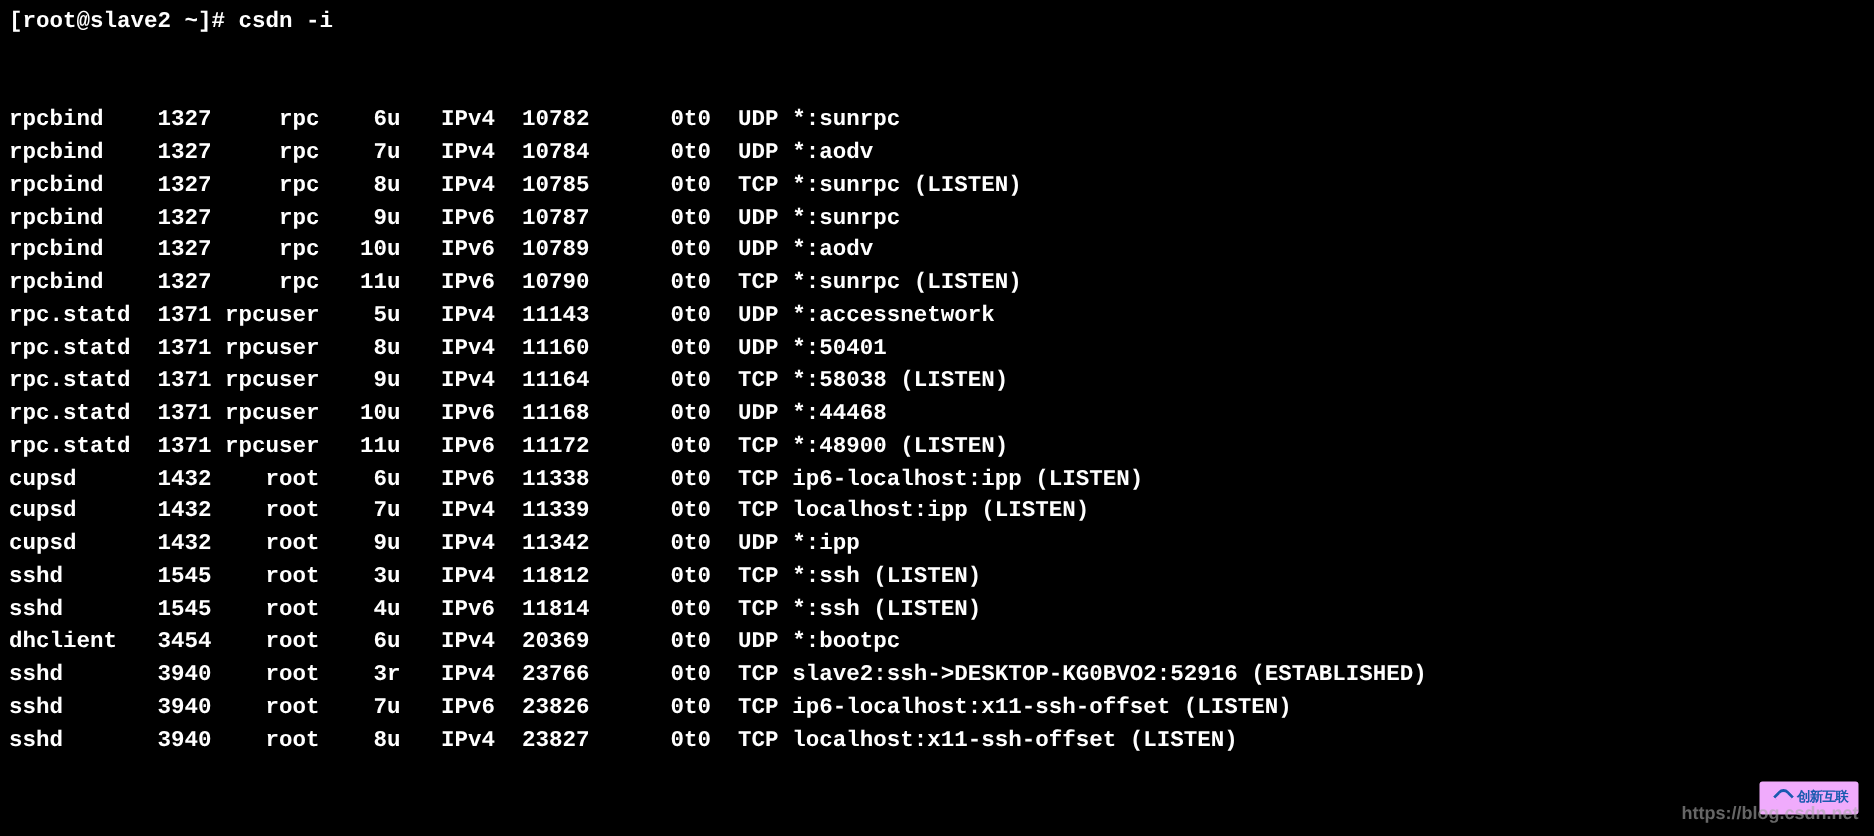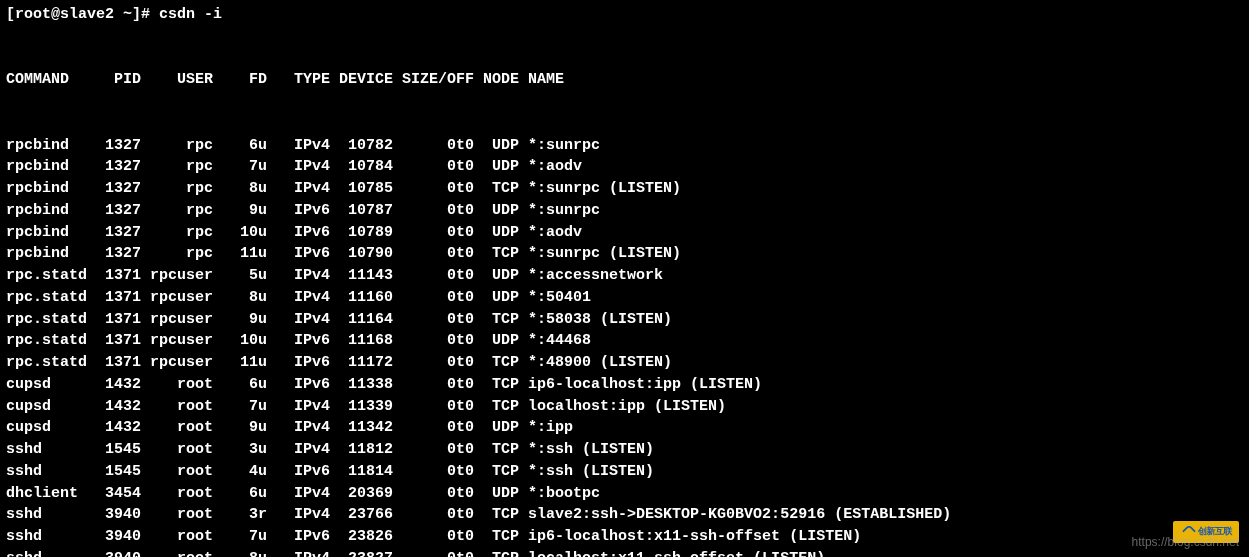--- a/index.html
+++ b/index.html
@@ -30,29 +30,29 @@
       white-space: pre;
     }
     .watermark {
       position: absolute;
       bottom: 6px;
       right: 10px;
       color: #aaa;
       font-size: 12px;
       font-family: Arial, sans-serif;
       opacity: 0.6;
-      font-weight: normal;
+      font-weight: bold;
     }
     .logo-badge {
       position: absolute;
       bottom: 14px;
       right: 10px;
       width: 66px;
       height: 22px;
-      background: #eab308;
+      background: #f0abfc;
       border-radius: 2px;
       display: flex;
       align-items: center;
       justify-content: center;
       font-size: 9px;
       color: #1a5ab0;
       font-family: Arial, sans-serif;
       font-weight: bold;
       letter-spacing: -0.5px;
     }
@@ -75,21 +75,20 @@
       border-radius: 50% 0 0 0;
       transform: rotate(45deg);
     }
   </style>
 </head>
 <body>
 
 <div class="prompt"><span>[root@slave2 ~]# </span><span>csdn -i</span></div>
 
 <div class="table">
-  <div class="row" id="header-row">COMMAND     PID    USER    FD   TYPE DEVICE SIZE/OFF NODE NAME</div>
   <div id="rows-container"><div class="row">rpcbind    1327     rpc    6u   IPv4  10782      0t0  UDP *:sunrpc</div><div class="row">rpcbind    1327     rpc    7u   IPv4  10784      0t0  UDP *:aodv</div><div class="row">rpcbind    1327     rpc    8u   IPv4  10785      0t0  TCP *:sunrpc (LISTEN)</div><div class="row">rpcbind    1327     rpc    9u   IPv6  10787      0t0  UDP *:sunrpc</div><div class="row">rpcbind    1327     rpc   10u   IPv6  10789      0t0  UDP *:aodv</div><div class="row">rpcbind    1327     rpc   11u   IPv6  10790      0t0  TCP *:sunrpc (LISTEN)</div><div class="row">rpc.statd  1371 rpcuser    5u   IPv4  11143      0t0  UDP *:accessnetwork</div><div class="row">rpc.statd  1371 rpcuser    8u   IPv4  11160      0t0  UDP *:50401</div><div class="row">rpc.statd  1371 rpcuser    9u   IPv4  11164      0t0  TCP *:58038 (LISTEN)</div><div class="row">rpc.statd  1371 rpcuser   10u   IPv6  11168      0t0  UDP *:44468</div><div class="row">rpc.statd  1371 rpcuser   11u   IPv6  11172      0t0  TCP *:48900 (LISTEN)</div><div class="row">cupsd      1432    root    6u   IPv6  11338      0t0  TCP ip6-localhost:ipp (LISTEN)</div><div class="row">cupsd      1432    root    7u   IPv4  11339      0t0  TCP localhost:ipp (LISTEN)</div><div class="row">cupsd      1432    root    9u   IPv4  11342      0t0  UDP *:ipp</div><div class="row">sshd       1545    root    3u   IPv4  11812      0t0  TCP *:ssh (LISTEN)</div><div class="row">sshd       1545    root    4u   IPv6  11814      0t0  TCP *:ssh (LISTEN)</div><div class="row">dhclient   3454    root    6u   IPv4  20369      0t0  UDP *:bootpc</div><div class="row">sshd       3940    root    3r   IPv4  23766      0t0  TCP slave2:ssh-&gt;DESKTOP-KG0BVO2:52916 (ESTABLISHED)</div><div class="row">sshd       3940    root    7u   IPv6  23826      0t0  TCP ip6-localhost:x11-ssh-offset (LISTEN)</div><div class="row">sshd       3940    root    8u   IPv4  23827      0t0  TCP localhost:x11-ssh-offset (LISTEN)</div></div>
 </div>
 
 <div class="logo-badge">
   <span class="graphic"></span>
   <span>创新互联</span>
 </div>
 <div class="watermark">https://blog.csdn.net</div>
 
 </body></html>

